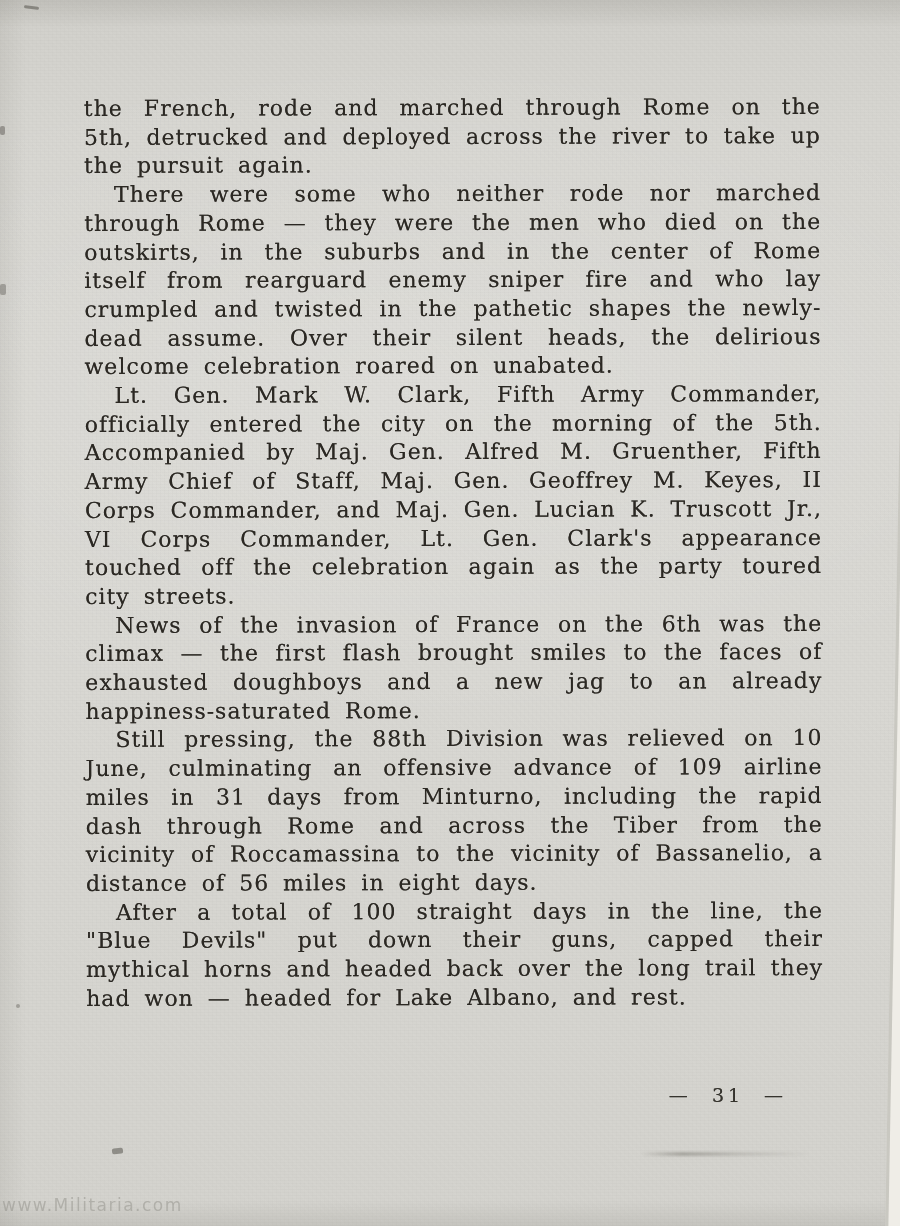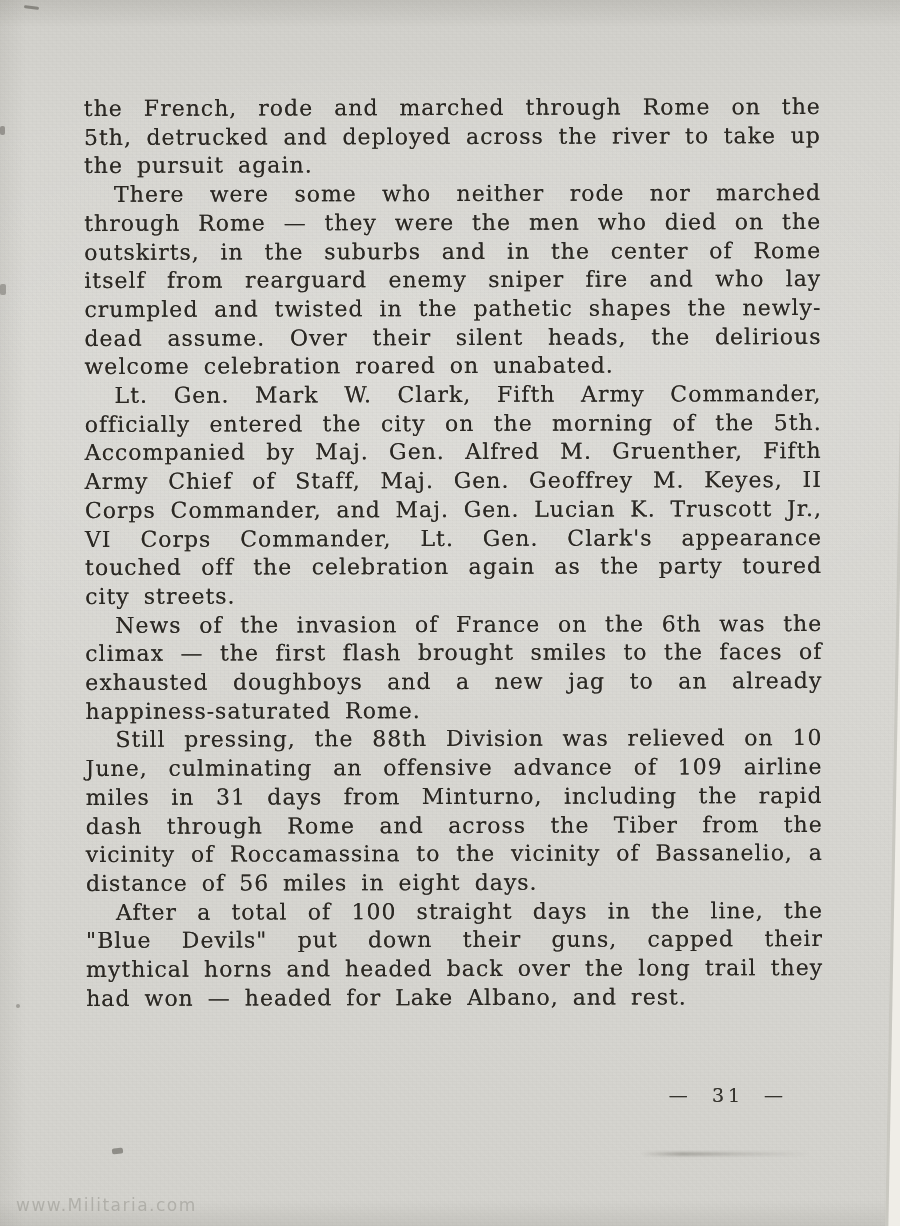--- a/index.html
+++ b/index.html
@@ -98,21 +98,21 @@
     position: absolute;
     left: 640px; top: 1152px;
     width: 170px; height: 4px;
     background: linear-gradient(90deg, rgba(90,88,80,0) 0%, rgba(90,88,80,0.35) 25%, rgba(90,88,80,0.15) 60%, rgba(90,88,80,0) 100%);
     filter: blur(1px);
   }
 
   
   .watermark {
     position: absolute;
-    left: 16px; top: 1195px;
+    left: 2px; top: 1195px;
     font-family: "DejaVu Sans", sans-serif;
     font-size: 17px;
     color: #92918a;
     opacity: 0.5;
     letter-spacing: 1.5px;
     filter: blur(0.6px);
   }
 </style>
 </head>
 <body>

